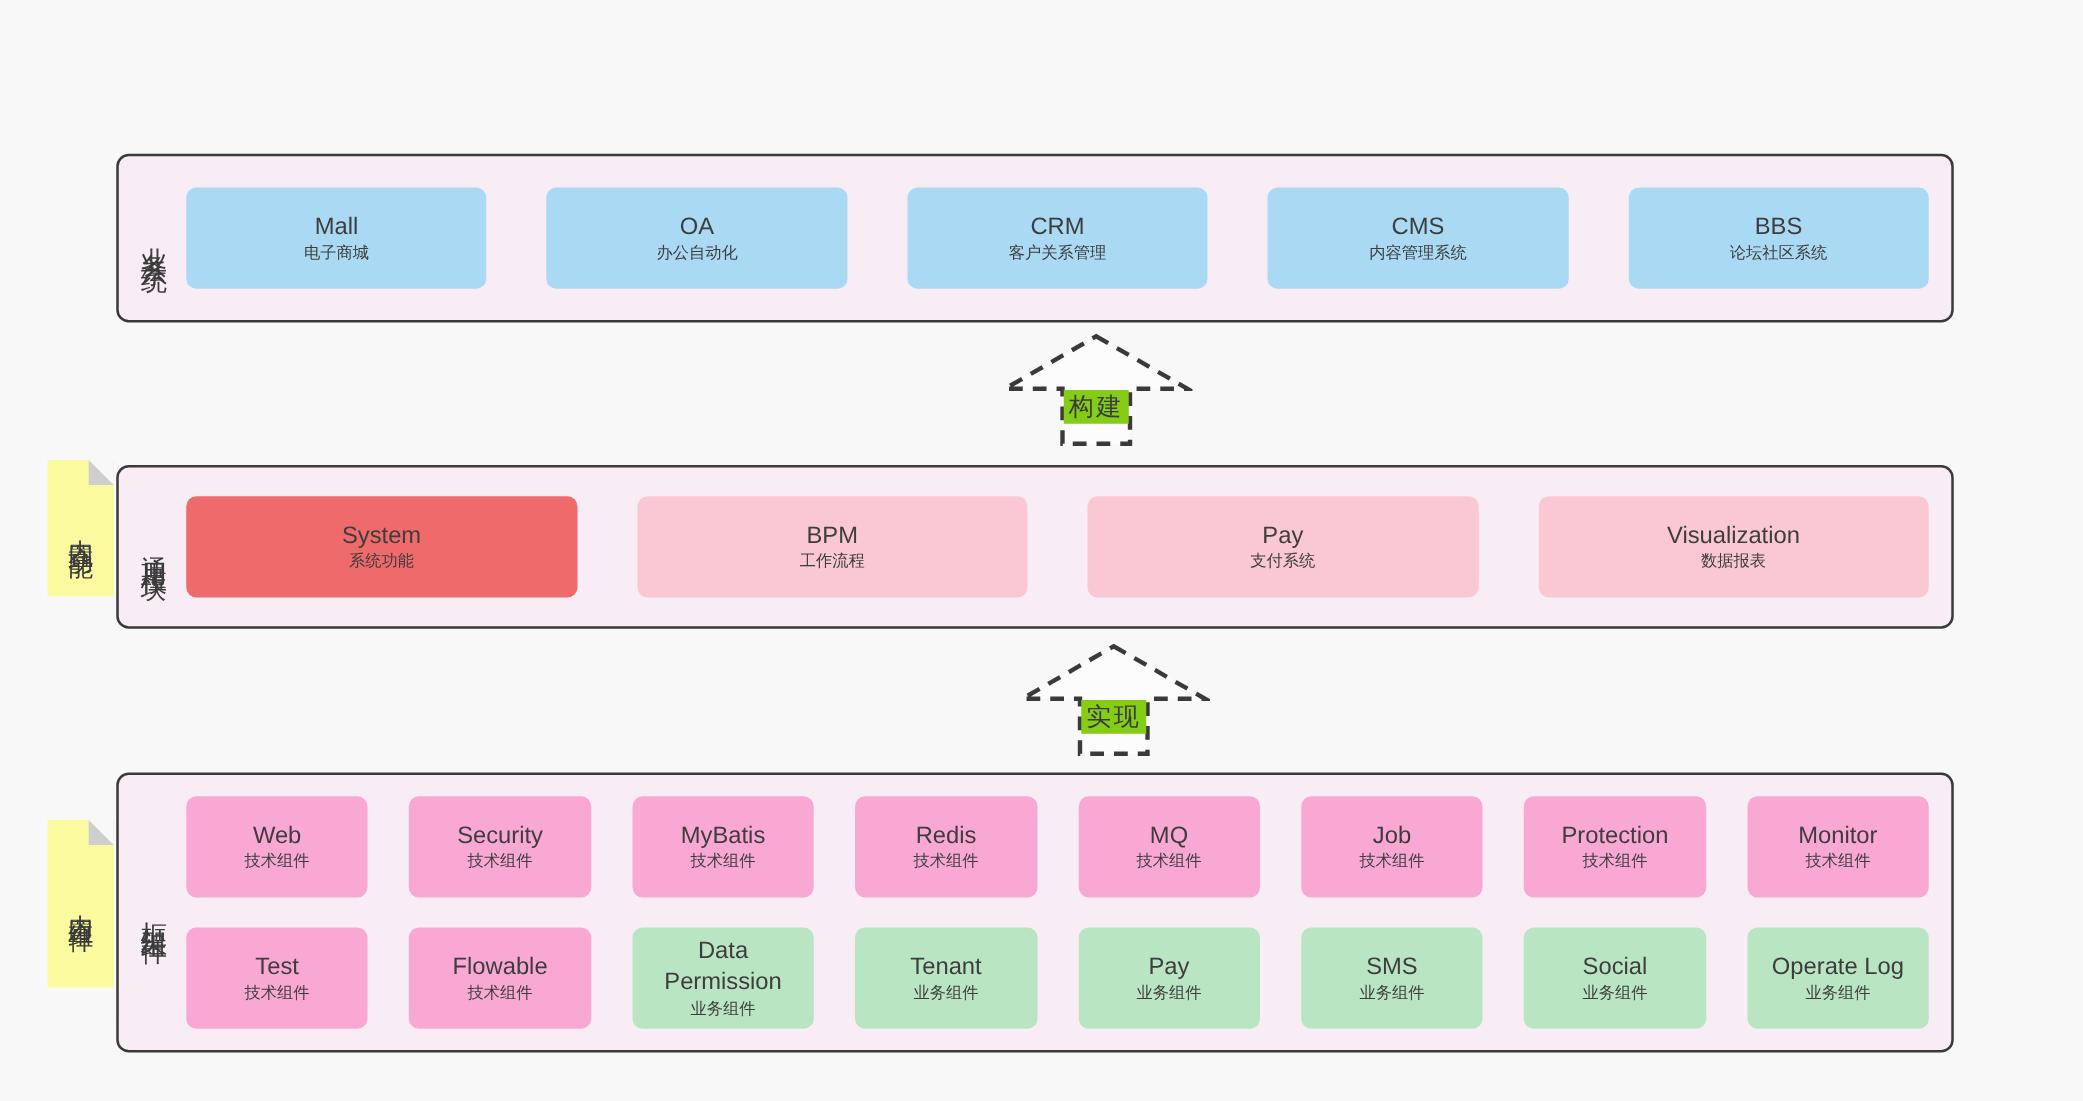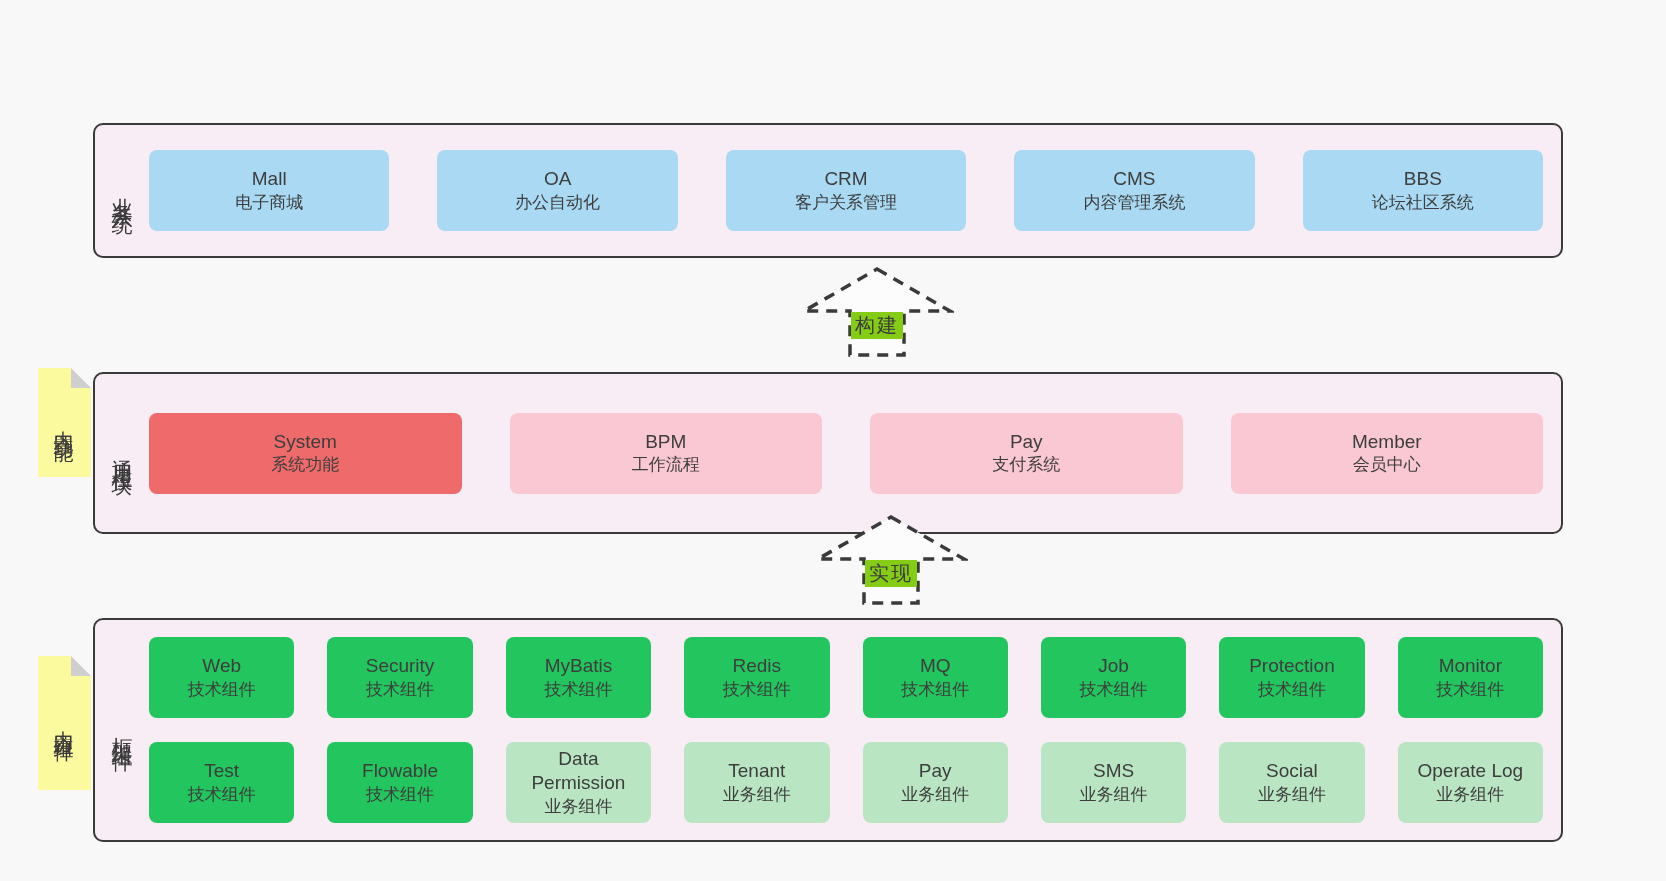--- a/index.html
+++ b/index.html
@@ -16,21 +16,21 @@
   .layer {
     position:absolute; left:93px; width:1470px;
     background:#f8edf5;
     border:2px solid #3a3a3a;
     border-radius:10px;
     box-sizing:border-box;
     display:flex; align-items:center;
     z-index:2;
   }
   #layer-business   { top:123px; height:135px; }
-  #layer-modules    { top:372px; height:162px; }
+  #layer-modules    { top:372px; height:131px; }
   #layer-components { top:618px; height:224px; }
 
   .v-label {
     flex:0 0 54px;
     display:flex; justify-content:center; align-items:center;
     writing-mode:vertical-rl; text-orientation:upright;
     font-size:21px; letter-spacing:5px; color:#3b3b3b;
   }
 
   .rows {
@@ -43,26 +43,26 @@
   
   .box {
     flex:1; height:81px; border-radius:8px;
     display:flex; flex-direction:column;
     justify-content:center; align-items:center;
     text-align:center; line-height:1.3;
     padding:0 4px; box-sizing:border-box;
     color:#3d3d3d;
   }
   .box .t { font-size:19px; }
-  .box .s { font-size:17px; }
+  .box .s { font-size:13px; }
 
   .variant-blue        { background:#a9d9f3; }
   .variant-red         { background:#ef6b6b; }
   .variant-pink        { background:#f9c8d3; }
-  .variant-green       { background:#22c55e; }
+  .variant-green       { background:#f9a8d4; }
   .variant-green-light { background:#b9e5c3; }
 
   
   .note {
     position:absolute; left:38px; width:53px;
     background:#fbfa9e;
     z-index:1;
     display:flex; justify-content:center; align-items:center;
     writing-mode:vertical-rl; text-orientation:upright;
     font-size:20px; letter-spacing:4px; color:#3b3b3b;
@@ -139,22 +139,22 @@
       </div>
       <div class="box variant-pink">
         <div class="t">BPM</div>
         <div class="s">工作流程</div>
       </div>
       <div class="box variant-pink">
         <div class="t">Pay</div>
         <div class="s">支付系统</div>
       </div>
       <div class="box variant-pink">
-        <div class="t">Member</div>
-        <div class="s">会员中心</div>
+        <div class="t">Visualization</div>
+        <div class="s">数据报表</div>
       </div>
     </div>
   </div>
 </div>
 
 <div class="arrow" id="arrow-implement">
   <svg width="154" height="92" viewBox="0 0 154 92">
     <polygon points="77,3 150,45 104,45 104,89 50,89 50,45 4,45" fill="#fcfcfc" stroke="#3a3a3a" stroke-width="3.5" stroke-dasharray="11 8"></polygon>
   </svg>
   <div class="arrow-label">实现</div>

